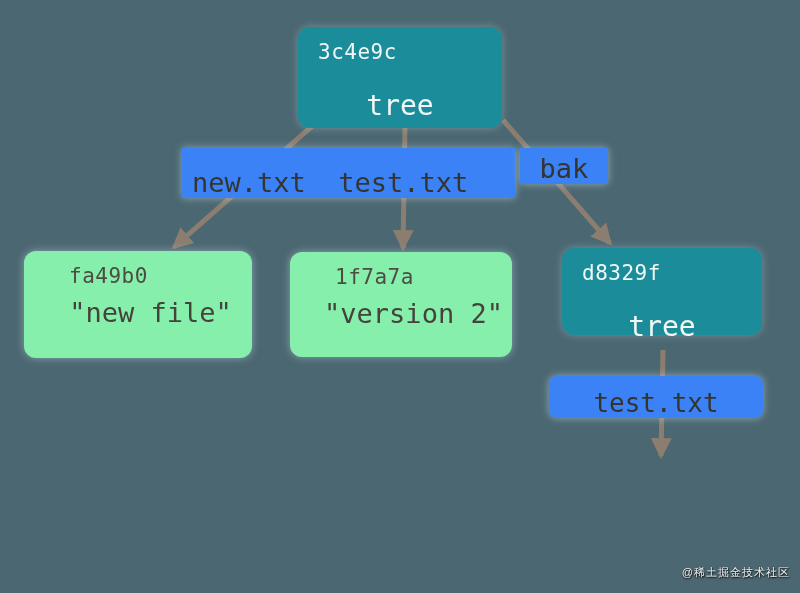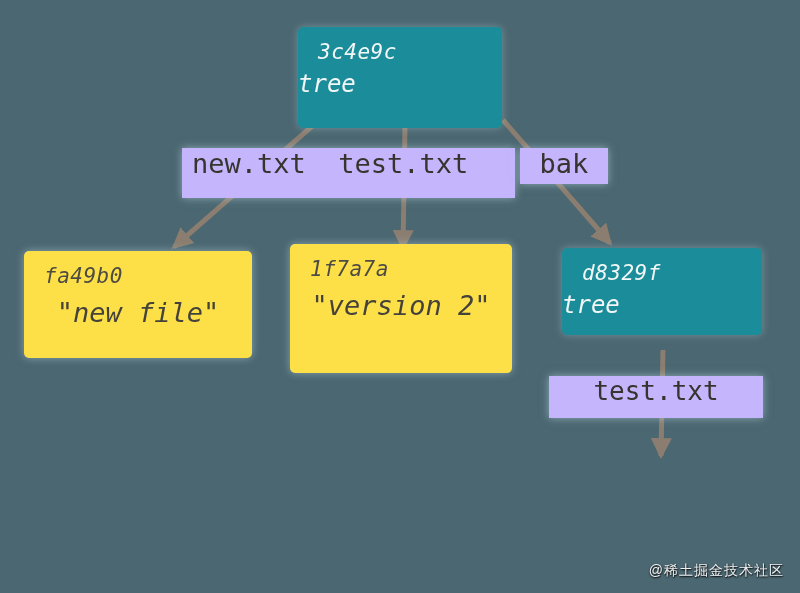--- a/index.html
+++ b/index.html
@@ -9,77 +9,77 @@
     width: 800px; height: 593px;
     background: #4b6771;
     overflow: hidden;
     font-family: "DejaVu Sans Mono", "Liberation Mono", monospace;
   }
   .arrows { position: absolute; left: 0; top: 0; z-index: 1; }
   .edge { stroke: #8b7e70; stroke-width: 5; }
 
   .node {
     position: absolute; z-index: 2;
-    border-radius: 5px;
-    font-style: italic;
+    border-radius: 12px;
   }
   .tree-node {
     background: #1b8c99;
     color: #f2f7f7;
     box-shadow: 0 0 9px rgba(195,228,238,0.35);
   }
   .blob-node {
-    background: #fde047;
+    background: #86efac;
     color: #44423b;
     box-shadow: 0 0 9px rgba(195,228,238,0.5);
+    padding-left: 25px;
   }
   .node .hash {
     font-size: 21px;
     padding: 13px 0 0 20px;
     letter-spacing: 0.5px;
   }
   .blob-node .hash { color: #4e4b43; }
   .node .type-label {
-    font-size: 24px;
-    text-align: left;
-    margin-top: 6px;
+    font-size: 28px;
+    text-align: center;
+    margin-top: 25px;
   }
   .node .content-label {
     font-size: 27px;
     text-align: center;
     margin-top: 9px;
     white-space: pre;
   }
 
   .edge-label {
     position: absolute; z-index: 3;
-    background: #c4b5fd;
+    background: #3b82f6;
     color: #35342e;
     box-shadow: 0 0 8px rgba(195,228,240,0.55);
-    display: flex; align-items: flex-start;
+    display: flex; align-items: flex-end;
     font-size: 27px;
     white-space: pre;
   }
 
   
   .root-tree   { left: 298px; top: 27px;  width: 204px; height: 101px; }
   .blob-new    { left: 24px;  top: 251px; width: 228px; height: 107px; }
-  .blob-v2     { left: 290px; top: 244px; width: 222px; height: 129px; }
+  .blob-v2     { left: 290px; top: 252px; width: 222px; height: 105px; }
   .sub-tree    { left: 562px; top: 248px; width: 200px; height: 87px; }
   .blob-v1     { left: 551px; top: 462px; width: 230px; height: 106px; }
 
   .label-entries { left: 182px; top: 148px; width: 333px; height: 50px; padding-left: 10px; }
   .label-bak     { left: 520px; top: 148px; width: 88px;  height: 36px; justify-content: center; }
-  .label-testtxt { left: 549px; top: 376px; width: 214px; height: 42px; justify-content: center; font-size: 26px; }
+  .label-testtxt { left: 549px; top: 376px; width: 214px; height: 42px; justify-content: center; font-size: 26px; border-radius: 8px; }
 
   .watermark {
     position: absolute; z-index: 4;
-    right: 16px; bottom: 13px;
+    right: 10px; bottom: 13px;
     font-family: "Liberation Sans", sans-serif;
-    font-size: 14px;
+    font-size: 11px;
     letter-spacing: 1px;
     color: rgba(255,255,255,0.92);
     text-shadow: 0 1px 2px rgba(0,0,0,0.75), 1px 1px 1px rgba(0,0,0,0.5);
   }
 </style>
 </head>
 <body>
 
 <div class="canvas">
 

